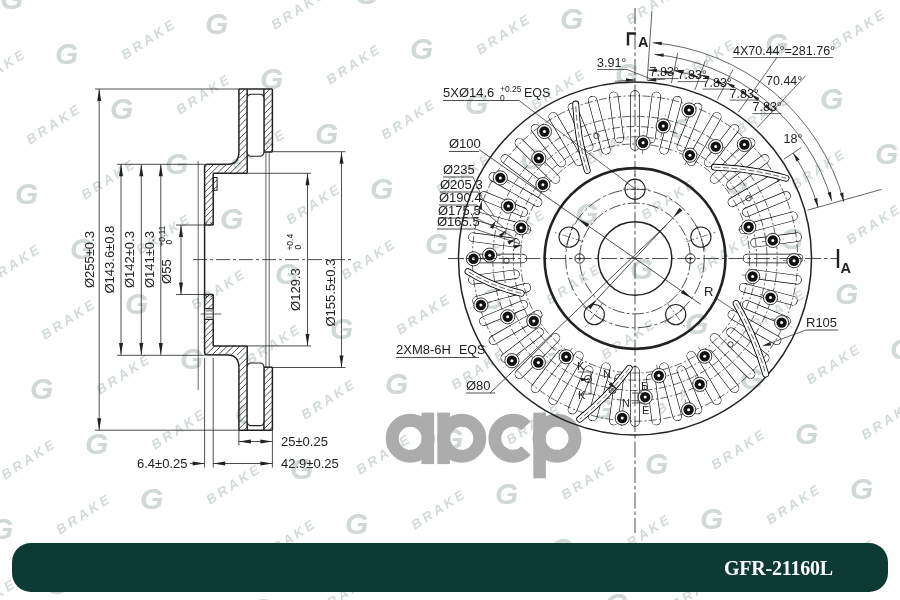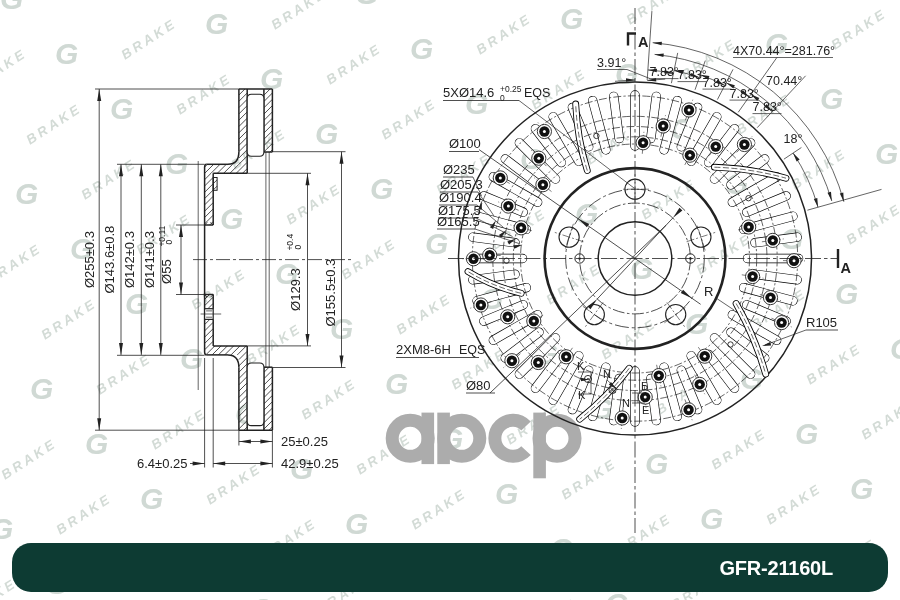--- a/index.html
+++ b/index.html
@@ -883,13 +883,13 @@
 <line x1="607" y1="380" x2="618" y2="390" stroke="#222" stroke-width="0.7"></line>
 <line x1="613" y1="384" x2="604" y2="393" stroke="#222" stroke-width="0.7"></line>
 <polygon points="616,388.5 608.8,384.7 611,382.1" fill="#222"></polygon>
 <text x="641" y="390" font-family="Liberation Sans, sans-serif" font-size="11" fill="#222" text-anchor="start" font-weight="normal">Б</text>
 <text x="642" y="414" font-family="Liberation Sans, sans-serif" font-size="11" fill="#222" text-anchor="start" font-weight="normal">E</text>
 <line x1="632" y1="393" x2="645" y2="393" stroke="#222" stroke-width="0.7"></line>
 <line x1="632" y1="403" x2="645" y2="403" stroke="#222" stroke-width="0.7"></line>
 <line x1="638" y1="393" x2="638" y2="403" stroke="#222" stroke-width="0.7"></line>
     </svg>
 <div style="position:absolute;left:12px;top:543px;width:876px;height:49px;background:#0d3b33;border-radius:19px;"></div>
-<div style="position:absolute;left:0;top:557px;width:833px;text-align:right;font-family:Liberation Sans, sans-serif;font-size:20px;font-weight:bold;color:#fff;letter-spacing:-0.2px;">GFR-21160L</div>
+<div style="position:absolute;left:0;top:557px;width:833px;text-align:right;font-family:Liberation Serif, serif;font-size:20px;font-weight:bold;color:#fff;letter-spacing:-0.2px;">GFR-21160L</div>
 </div>
 </body></html>

